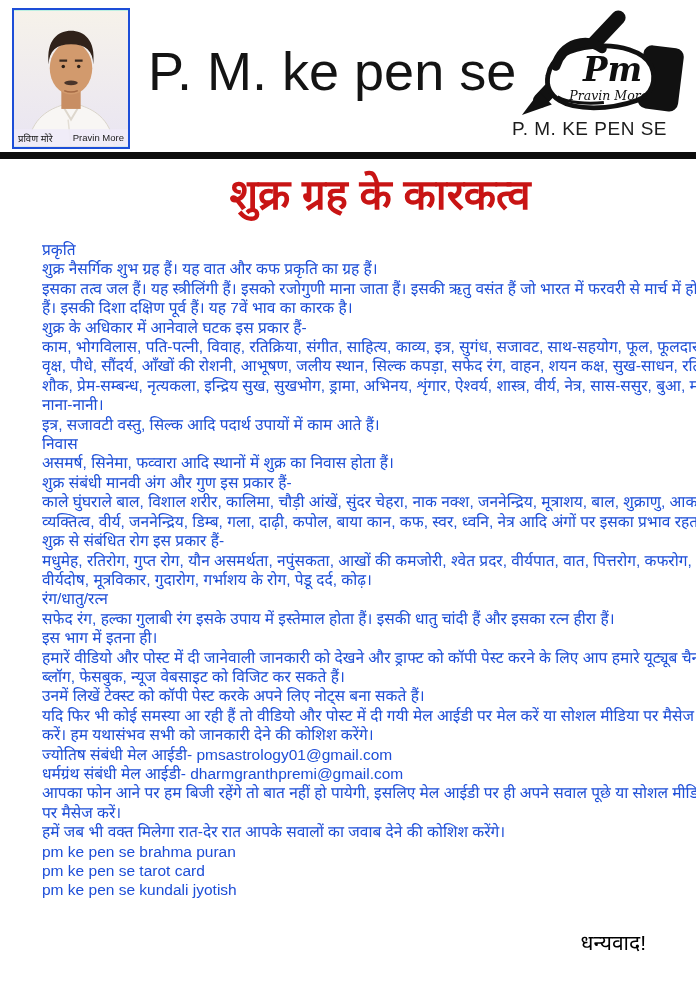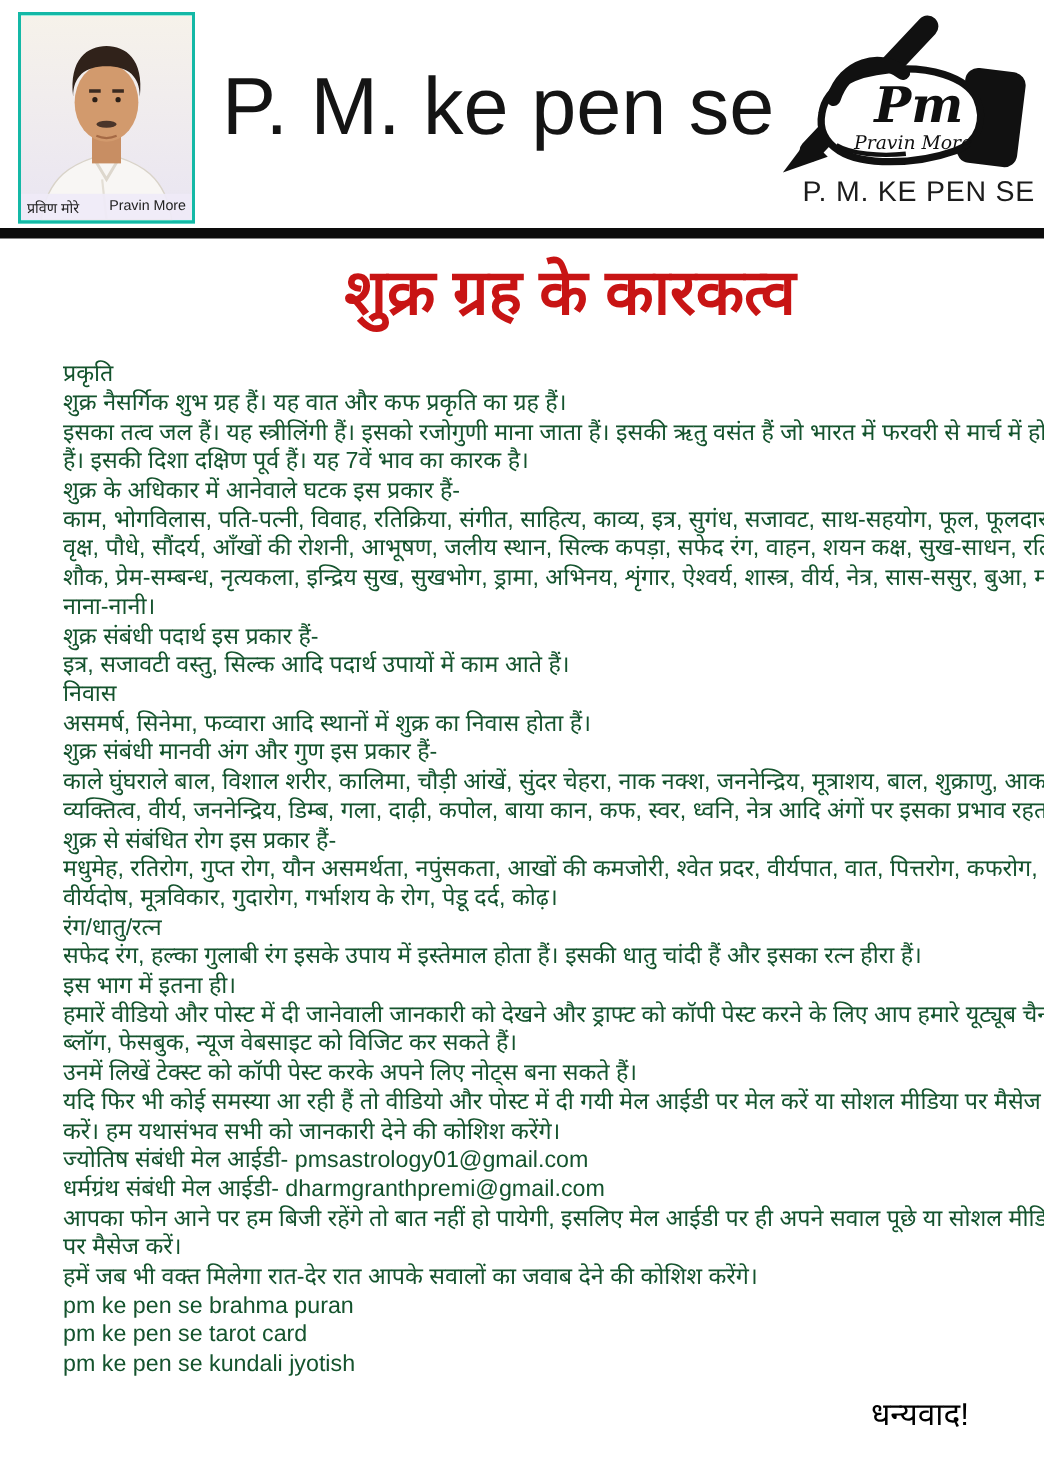--- a/index.html
+++ b/index.html
@@ -4,45 +4,45 @@
 <style>
   html,body{margin:0;padding:0;}
   body{
     width:696px;height:985px;background:#ffffff;position:relative;overflow:hidden;
     font-family:"Liberation Sans","DejaVu Sans",sans-serif;color:#1a1a1a;
   }
   
   .header{position:absolute;top:0;left:0;width:696px;height:152px;background:#fff;}
   .photo{
     position:absolute;left:12px;top:8px;width:118px;height:141px;
-    border:2px solid #14b8a6;box-sizing:border-box;overflow:hidden;background:#5eead4;
+    border:2px solid #1d4ed8;box-sizing:border-box;overflow:hidden;background:#5eead4;
   }
   .photo svg{display:block;width:100%;height:100%;}
   .photo-captions{
     position:absolute;left:0;right:0;bottom:2px;display:flex;justify-content:space-between;
     padding:0 4px;font-size:9.5px;color:#222;
   }
   .masthead{
     position:absolute;left:148px;top:40px;margin:0;font-weight:500;
     font-size:54px;line-height:1.15;color:#141414;letter-spacing:0px;white-space:nowrap;
   }
-  .logo{position:absolute;right:6px;top:8px;width:178px;text-align:right;}
+  .logo{position:absolute;right:6px;top:8px;width:178px;text-align:left;}
   .logo svg{display:block;width:166px;height:108px;margin:0 auto;}
   .logo-caption{font-size:19px;color:#1c1c1c;letter-spacing:0.5px;margin-top:2px;white-space:nowrap;}
   .logo-pm{font-family:"DejaVu Serif","Liberation Serif",serif;font-style:italic;font-weight:bold;font-size:34px;fill:#101010;}
   .logo-script{font-family:"DejaVu Serif","Liberation Serif",serif;font-style:italic;font-size:13px;fill:#101010;}
   .rule{position:absolute;left:0;top:152px;width:696px;height:7px;background:#0c0c0c;}
   
   .article-title{
     position:absolute;top:168px;left:0;width:696px;margin:0;text-align:center;
     font-size:42px;line-height:1.3;font-weight:bold;white-space:nowrap;padding-left:32px;
   }
   .article-body{
     position:absolute;top:240px;left:42px;width:618px;
-    font-size:15.5px;line-height:19.4px;color:#14532d;
+    font-size:15.5px;line-height:19.4px;color:#1d4ed8;
   }
   .body-line{white-space:nowrap;}
   .thanks{
     position:absolute;top:928px;right:50px;font-size:21px;color:#000000;white-space:nowrap;
   }
 </style>
 </head>
 <body>
 
 <header class="header">
@@ -100,21 +100,20 @@
 <main class="article-body" id="article-body">
     <div class="body-line">प्रकृति</div>
     <div class="body-line">शुक्र नैसर्गिक शुभ ग्रह हैं। यह वात और कफ प्रकृति का ग्रह हैं।</div>
     <div class="body-line">इसका तत्व जल हैं। यह स्त्रीलिंगी हैं। इसको रजोगुणी माना जाता हैं। इसकी ऋतु वसंत हैं जो भारत में फरवरी से मार्च में होती</div>
     <div class="body-line">हैं। इसकी दिशा दक्षिण पूर्व हैं। यह 7वें भाव का कारक है।</div>
     <div class="body-line">शुक्र के अधिकार में आनेवाले घटक इस प्रकार हैं-</div>
     <div class="body-line">काम, भोगविलास, पति-पत्नी, विवाह, रतिक्रिया, संगीत, साहित्य, काव्य, इत्र, सुगंध, सजावट, साथ-सहयोग, फूल, फूलदार</div>
     <div class="body-line">वृक्ष, पौधे, सौंदर्य, आँखों की रोशनी, आभूषण, जलीय स्थान, सिल्क कपड़ा, सफेद रंग, वाहन, शयन कक्ष, सुख-साधन, रति</div>
     <div class="body-line">शौक, प्रेम-सम्बन्ध, नृत्यकला, इन्द्रिय सुख, सुखभोग, ड्रामा, अभिनय, शृंगार, ऐश्वर्य, शास्त्र, वीर्य, नेत्र, सास-ससुर, बुआ, मौसी,</div>
     <div class="body-line">नाना-नानी।</div>
-    <div class="body-line">शुक्र संबंधी पदार्थ इस प्रकार हैं-</div>
     <div class="body-line">इत्र, सजावटी वस्तु, सिल्क आदि पदार्थ उपायों में काम आते हैं।</div>
     <div class="body-line">निवास</div>
     <div class="body-line">असमर्ष, सिनेमा, फव्वारा आदि स्थानों में शुक्र का निवास होता हैं।</div>
     <div class="body-line">शुक्र संबंधी मानवी अंग और गुण इस प्रकार हैं-</div>
     <div class="body-line">काले घुंघराले बाल, विशाल शरीर, कालिमा, चौड़ी आंखें, सुंदर चेहरा, नाक नक्श, जननेन्द्रिय, मूत्राशय, बाल, शुक्राणु, आकर्षक</div>
     <div class="body-line">व्यक्तित्व, वीर्य, जननेन्द्रिय, डिम्ब, गला, दाढ़ी, कपोल, बाया कान, कफ, स्वर, ध्वनि, नेत्र आदि अंगों पर इसका प्रभाव रहता हैं।</div>
     <div class="body-line">शुक्र से संबंधित रोग इस प्रकार हैं-</div>
     <div class="body-line">मधुमेह, रतिरोग, गुप्त रोग, यौन असमर्थता, नपुंसकता, आखों की कमजोरी, श्वेत प्रदर, वीर्यपात, वात, पित्तरोग, कफरोग,</div>
     <div class="body-line">वीर्यदोष, मूत्रविकार, गुदारोग, गर्भाशय के रोग, पेडू दर्द, कोढ़।</div>
     <div class="body-line">रंग/धातु/रत्न</div>

